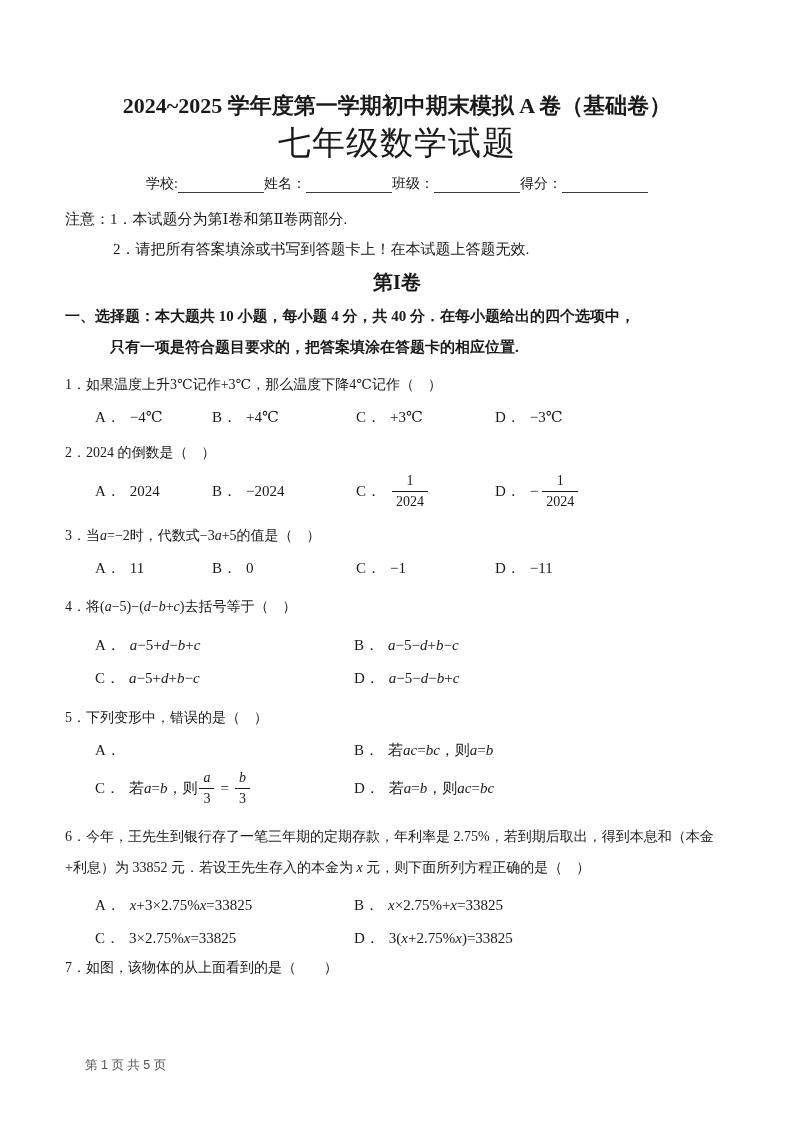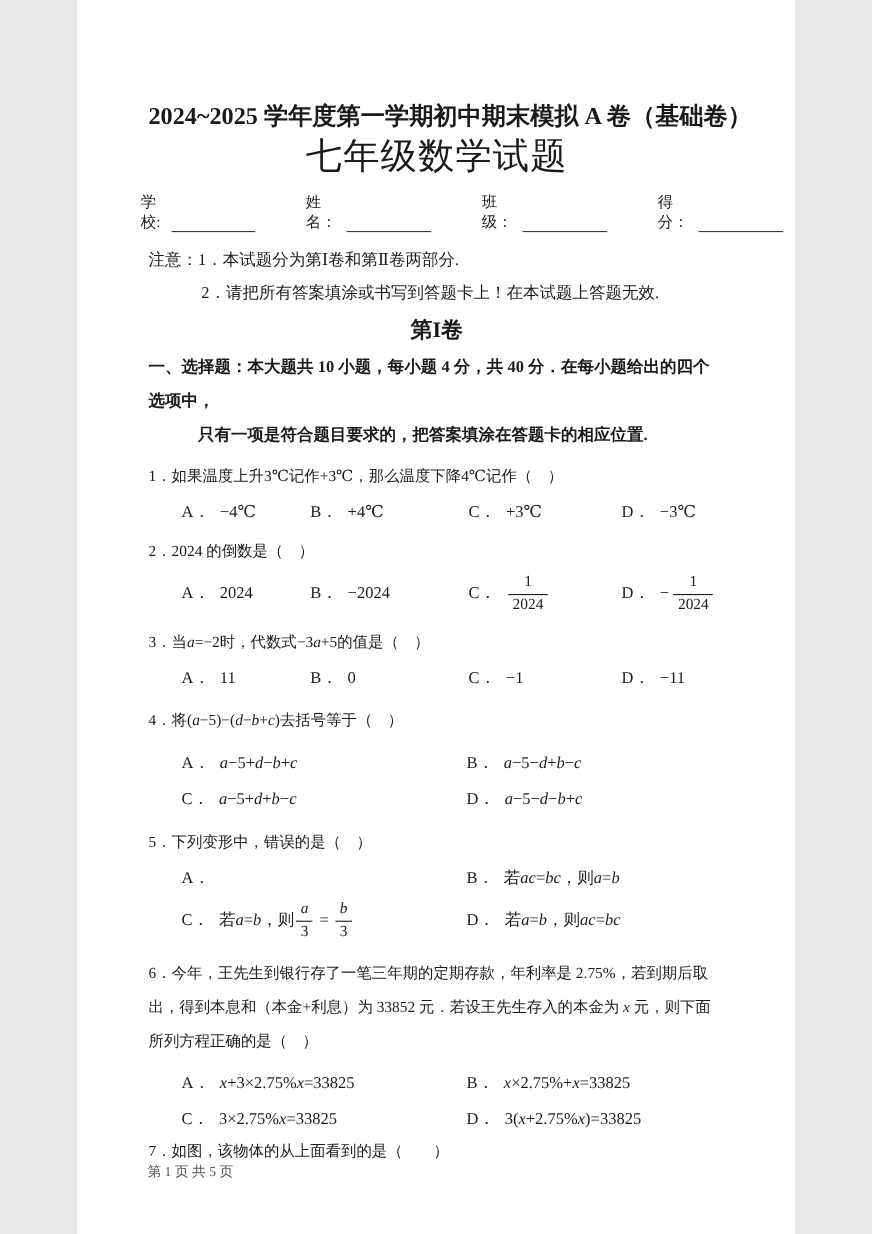--- a/index.html
+++ b/index.html
@@ -1,18 +1,18 @@
 <!DOCTYPE html>
 <html><head>
 <meta charset="utf-8">
 <style>
   html,body { margin:0; padding:0; background:#e8e8e8; }
   .page {
     position:relative;
-    width:653px; height:1122px;
+    width:793px; height:1122px;
     margin:0 auto;
     background:#ffffff;
     color:#1a1a1a;
     font-family:"Liberation Serif","DejaVu Serif",serif;
     overflow:hidden;
   }
   .content { padding:0 64px 0 65px; }
 
   .title {
     margin:92px 0 0 0;
@@ -24,21 +24,21 @@
     margin:5px 0 0 0;
     font-size:33px; font-weight:400;
     text-align:center; line-height:1.15;
     letter-spacing:1px;
   }
   .info-row {
     margin-top:13px;
     display:flex; justify-content:center; align-items:flex-end;
     font-size:14px;
   }
-  .info-item { display:flex; align-items:flex-end;margin-left:46px; }
+  .info-item { display:flex; align-items:flex-end; }
   .blank {
     display:inline-block; width:86px; height:15px;
     border-bottom:1px solid #3a3a3a;
   }
   .time-note { margin-top:10px; text-align:center; font-size:15px; }
 
   .notice { margin-top:11px; font-size:15px; line-height:30px; }
   .notice-l2 { padding-left:48px; }
 
   .part-title { margin-top:4px; text-align:center; font-size:20px; font-weight:700; line-height:1.4; }
@@ -67,23 +67,23 @@
   .frac {
     display:inline-block; text-align:center; vertical-align:middle;
     font-size:14px; line-height:1.25; margin:0 2px;
   }
   .frac .num { display:block; border-bottom:1.2px solid #1a1a1a; padding:0 4px 1px; }
   .frac .den { display:block; padding:1px 4px 0; }
   .neg { margin-right:2px; }
   .eq { margin:0 4px; }
 
   .footer {
-    position:absolute; left:64px; top:1057px;
+    position:absolute; left:85px; top:1057px;
     font-size:12.5px; color:#555;
-    font-family:Liberation Serif, serif;
+    font-family:Liberation Sans, sans-serif;
   }
 </style>
 </head>
 <body>
 
 <div class="page">
   <div class="content">
 
     <h1 class="title">2024~2025 学年度第一学期初中期末模拟 A 卷（基础卷）</h1>
     <h2 class="subtitle">七年级数学试题</h2>

